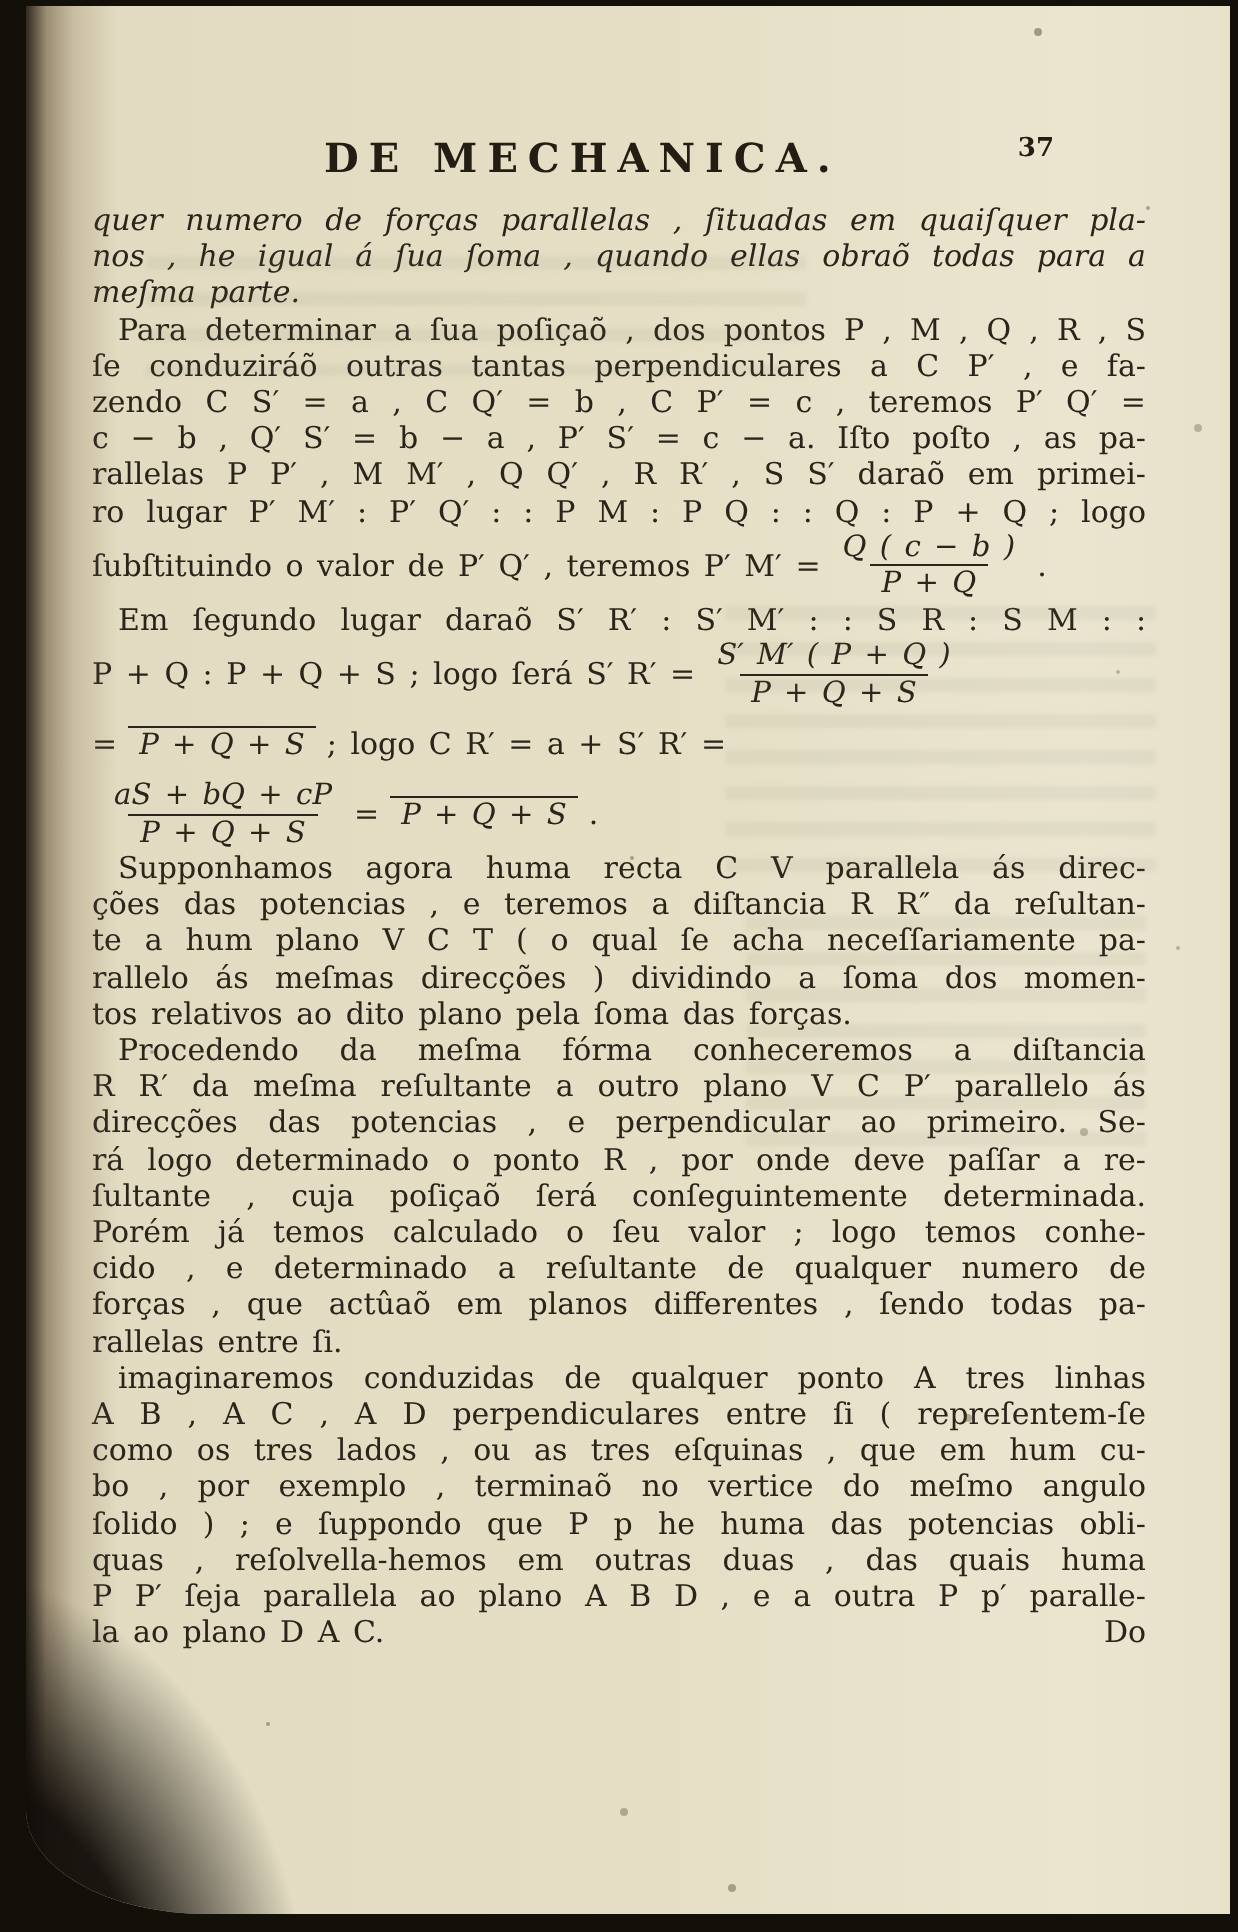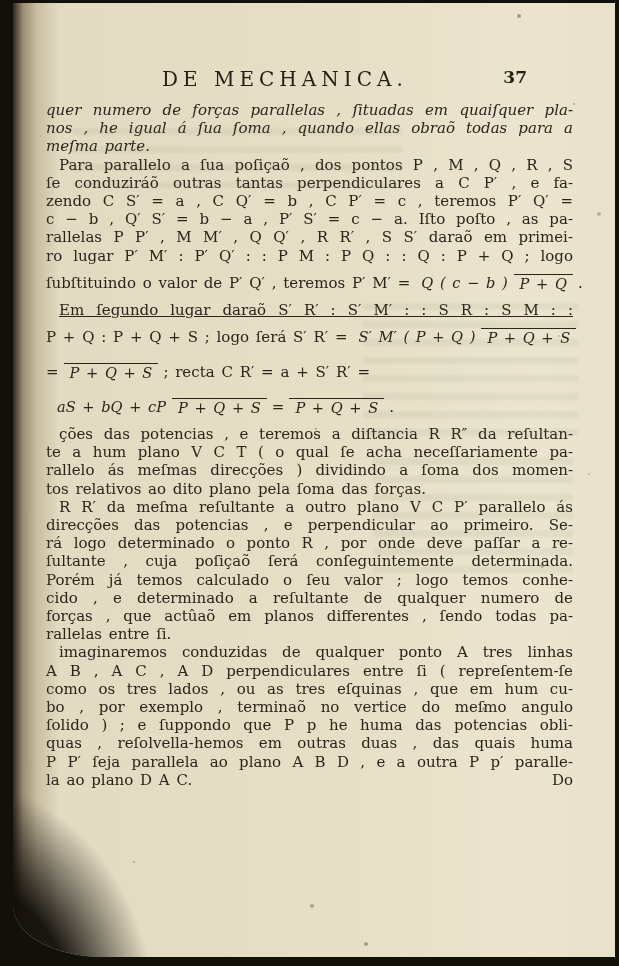--- a/index.html
+++ b/index.html
@@ -37,34 +37,34 @@
   }
   .ghost{position:absolute;pointer-events:none;filter:blur(1.2px);opacity:.5;
     background:repeating-linear-gradient(180deg,rgba(106,116,90,.16) 0 7px,rgba(106,116,90,0) 7px 18px);}
   .ghost.g1{left:60px;top:125px;width:330px;height:60px;}
   .ghost.g2{left:350px;top:300px;width:215px;height:140px;}
   .ghost.g3{left:360px;top:455px;width:200px;height:120px;}
 
   .header{position:relative;margin:64px 42px 8px 33px;height:26px;}
   .title{
     position:absolute;left:116px;top:0;
-    font-size:20px;font-weight:normal;letter-spacing:5px;color:#241d13;
+    font-size:20px;font-weight:bold;letter-spacing:5px;color:#241d13;
   }
-  .pagenum{position:absolute;right:46px;top:0;font-size:17px;font-weight:bold;color:#241d13;}
+  .pagenum{position:absolute;right:46px;top:0;font-size:13px;font-weight:bold;color:#241d13;}
 
   .textblock{margin:0 42px 0 33px;font-size:15px;line-height:18.2px;word-spacing:2px;}
   .line{text-align:justify;text-align-last:justify;white-space:normal;}
   .endpara .line:last-child{text-align-last:left;}
   .para.indent .line:first-child{text-indent:13px;}
   .italic{font-style:italic;}
-  .indent1{text-indent:13px;text-decoration:underline;}
+  .indent1{text-indent:13px;}
 
   .fline{display:flex;align-items:center;min-height:34px;margin:1px 0;text-align:left;}
   .fline > span{white-space:nowrap;}
-  .frac{display:inline-flex;align-items:center;vertical-align:middle;
+  .frac{display:inline-flex;flex-direction:column;align-items:center;vertical-align:middle;
     font-style:italic;line-height:1.06;margin:0 5px;font-size:14.6px;}
   .frac .num{display:block;padding:0 6px 1px;}
   .frac .den{display:block;border-top:1.4px solid #2b241b;padding:1px 6px 0;}
   .cwrow{display:flex;justify-content:space-between;text-align-last:auto;}
 </style>
 </head>
 <body>
 
 <div class="paper">
   <div class="ghost g1"></div>
@@ -79,21 +79,21 @@
 
   <div class="textblock">
 
     <div class="para italic endpara">
         <div class="line">quer numero de forças parallelas , ſituadas em quaiſquer pla-</div>
         <div class="line">nos , he igual á ſua ſoma , quando ellas obraõ todas para a</div>
         <div class="line">meſma parte.</div>
       </div>
 
     <div class="para indent">
-        <div class="line">Para parallelo a ſua poſiçaõ , dos pontos P , M , Q , R , S</div>
+        <div class="line">Para determinar a ſua poſiçaõ , dos pontos P , M , Q , R , S</div>
         <div class="line">ſe conduziráõ outras tantas perpendiculares a C P′ , e fa-</div>
         <div class="line">zendo C S′ = a , C Q′ = b , C P′ = c , teremos P′ Q′ =</div>
         <div class="line">c − b , Q′ S′ = b − a , P′ S′ = c − a. Iſto poſto , as pa-</div>
         <div class="line">rallelas P P′ , M M′ , Q Q′ , R R′ , S S′ daraõ em primei-</div>
         <div class="line">ro lugar P′ M′ : P′ Q′ : : P M : P Q : : Q : P + Q ; logo</div>
       </div>
 
     <div class="fline">
       <span>ſubſtituindo o valor de P′ Q′ , teremos P′ M′ =</span>
       <span class="frac">
@@ -111,43 +111,45 @@
         <span class="num">S′ M′ ( P + Q )</span>
         <span class="den">P + Q + S</span>
       </span>
     </div>
 
     <div class="fline">
       <span>=</span>
       <span class="frac">
         <span class="den">P + Q + S</span>
       </span>
-      <span>;  recta C R′ = a + S′ R′ =</span>
+      <span>;  logo C R′ = a + S′ R′ =</span>
     </div>
 
     <div class="fline">
       <span class="frac">
         <span class="num">aS + bQ + cP</span>
         <span class="den">P + Q + S</span>
       </span>
       <span>=</span>
       <span class="frac">
         <span class="den">P + Q + S</span>
       </span>
       <span>.</span>
     </div>
 
     <div class="para indent endpara">
+        <div class="line">Supponhamos agora huma recta C V parallela ás direc-</div>
         <div class="line">ções das potencias , e teremos a diſtancia R R″ da reſultan-</div>
         <div class="line">te a hum plano V C T ( o qual ſe acha neceſſariamente pa-</div>
         <div class="line">rallelo ás meſmas direcções ) dividindo a ſoma dos momen-</div>
         <div class="line">tos relativos ao dito plano pela ſoma das forças.</div>
       </div>
 
     <div class="para indent endpara">
+        <div class="line">Procedendo da meſma fórma conheceremos a diſtancia</div>
         <div class="line">R R′ da meſma reſultante a outro plano V C P′ parallelo ás</div>
         <div class="line">direcções das potencias , e perpendicular ao primeiro. Se-</div>
         <div class="line">rá logo determinado o ponto R , por onde deve paſſar a re-</div>
         <div class="line">ſultante , cuja poſiçaõ ſerá conſeguintemente determinada.</div>
         <div class="line">Porém já temos calculado o ſeu valor ; logo temos conhe-</div>
         <div class="line">cido , e determinado a reſultante de qualquer numero de</div>
         <div class="line">forças , que actûaõ em planos differentes , ſendo todas pa-</div>
         <div class="line">rallelas entre ſi.</div>
       </div>
 

